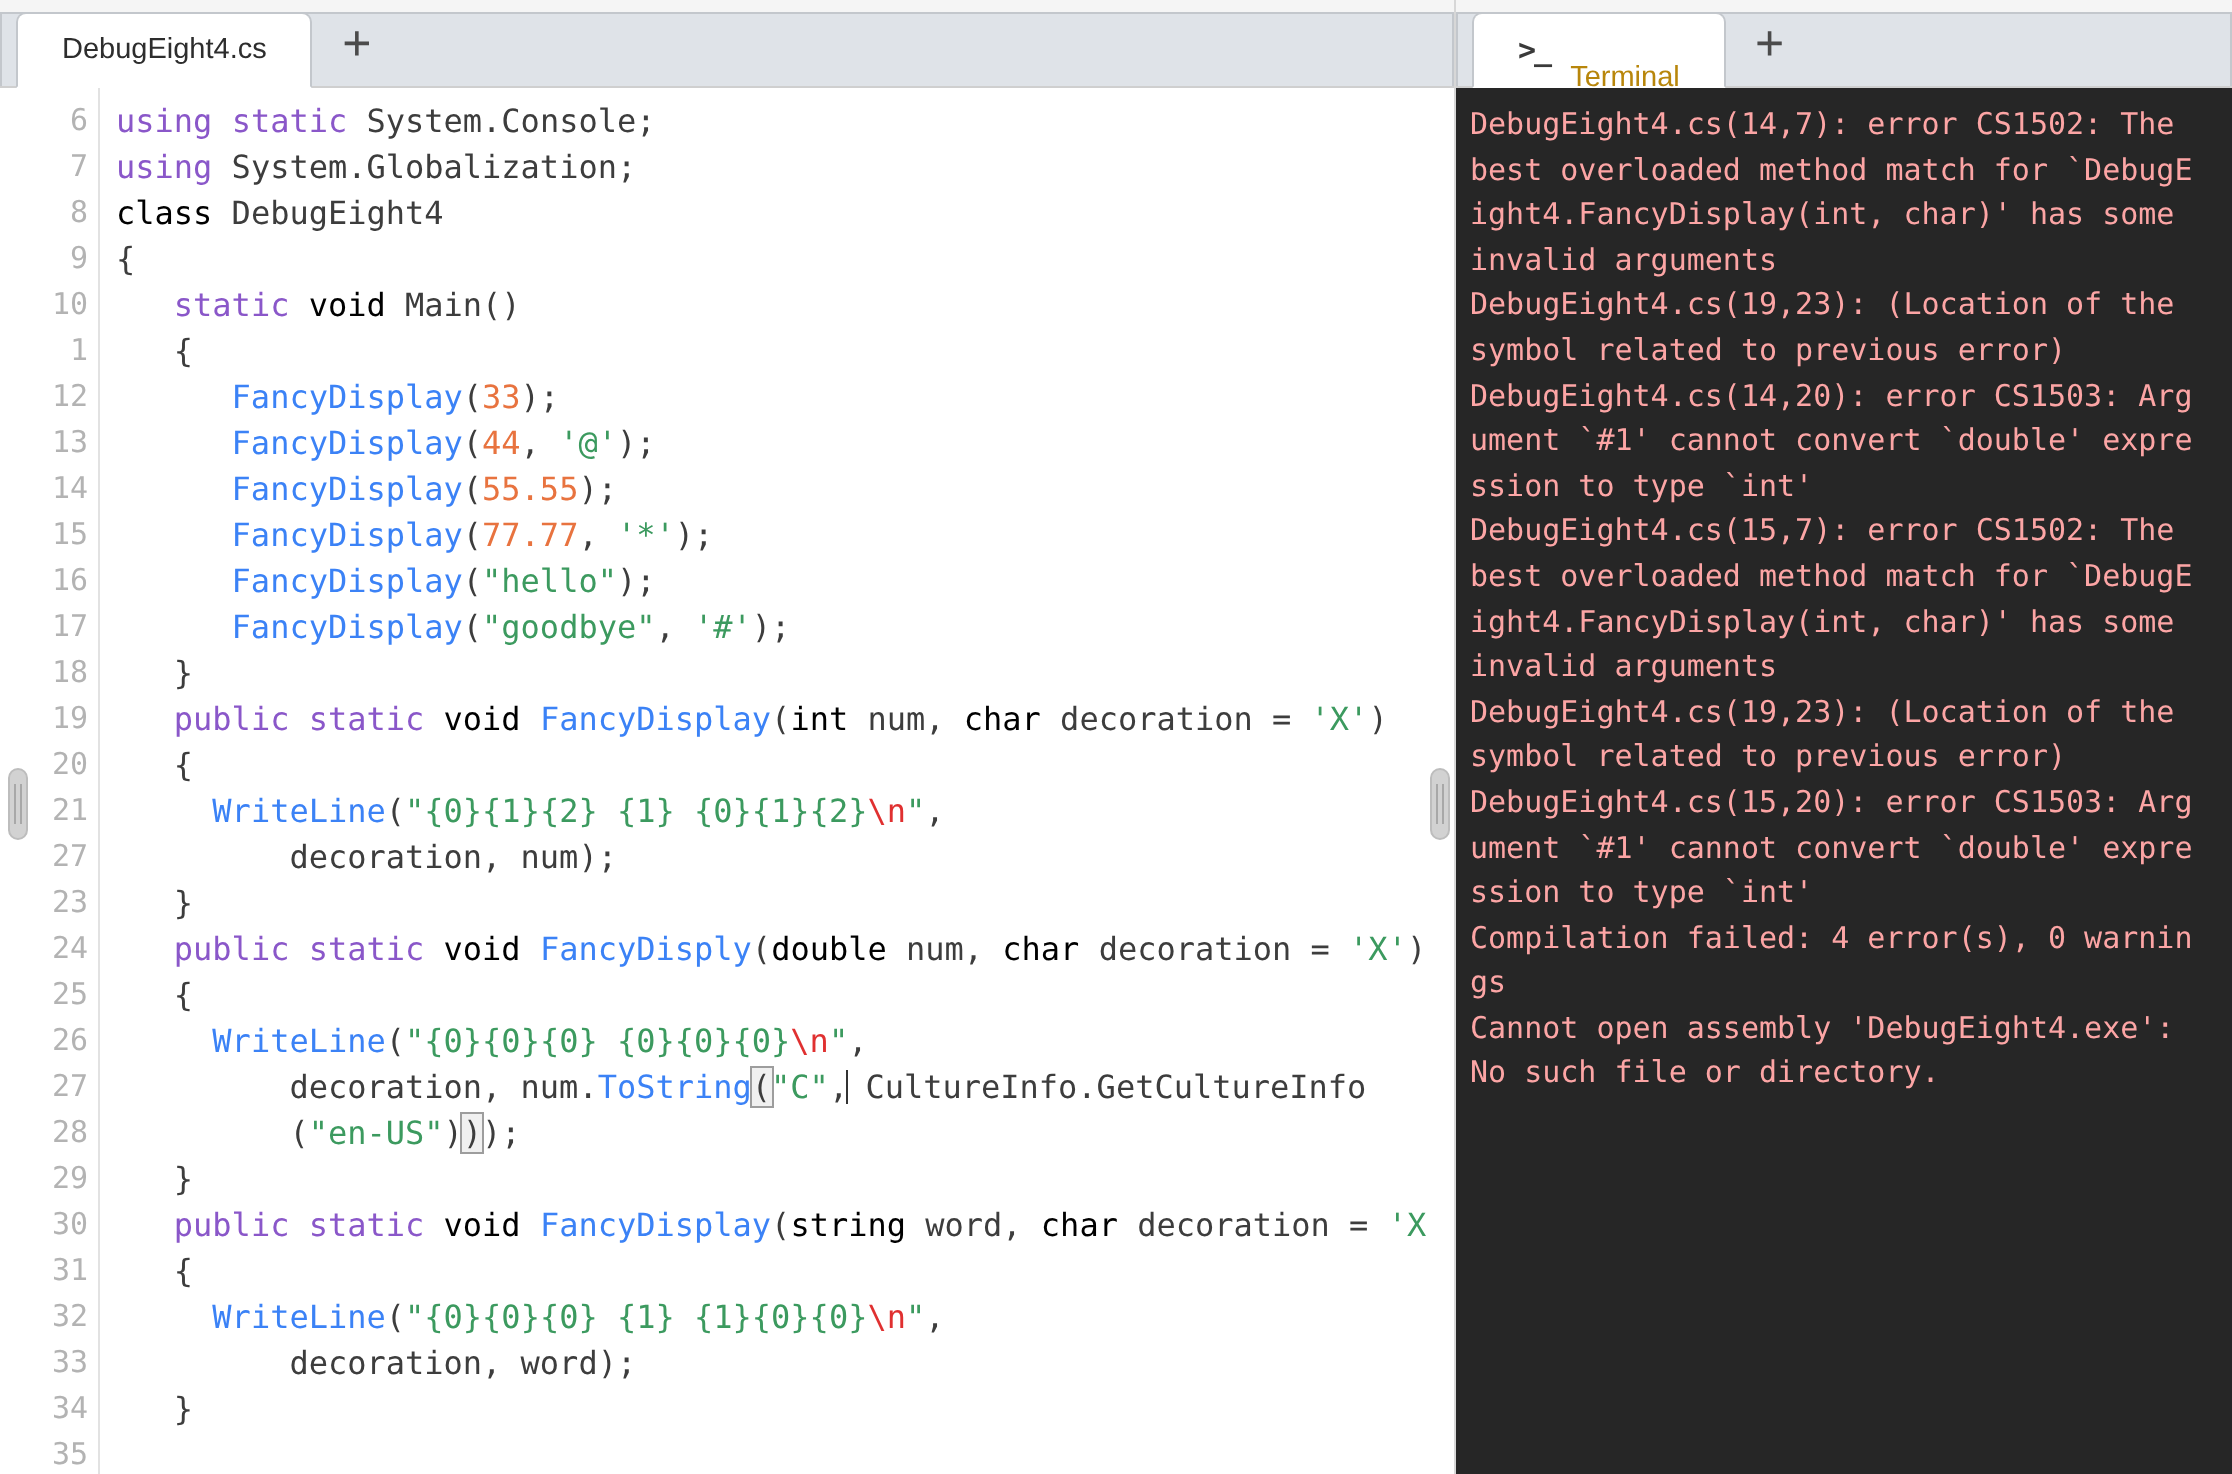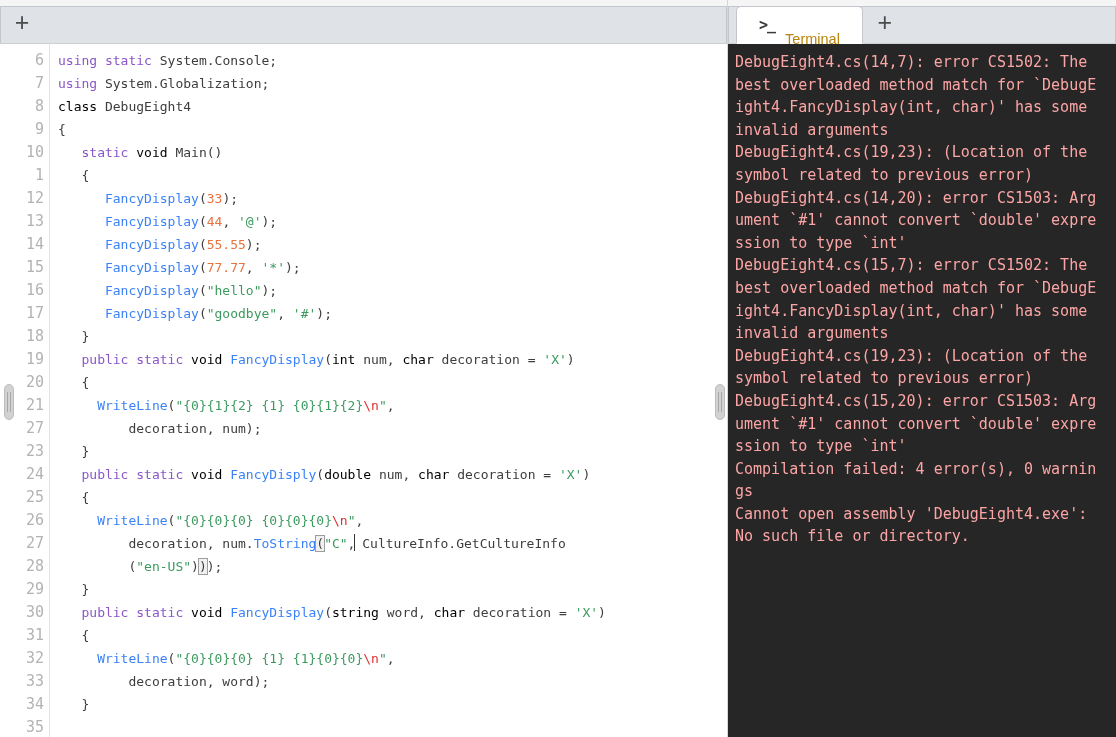--- a/index.html
+++ b/index.html
@@ -144,21 +144,21 @@
     border-right: 1px solid #e2e2e2;
     user-select: none;
   }
   .linenos div { padding-right: 5px; height: 23px; }
 
   .code-area {
     position: relative;
     flex: 1;
     padding-top: 5px;
     padding-left: 8px;
-    font-size: 13px;
+    font-size: 16px;
     line-height: 23px;
     white-space: pre;
     overflow: hidden;
     color: #3d3d3d;
   }
   .code-area .cl { height: 23px; }
 
   
   .k-mod  { color: #8a57c9; }  
   .k-type { color: #000000; }  
@@ -235,20 +235,23 @@
 </style>
 </head>
 <body>
 
 <div id="app">
 
   <div class="editor-pane">
 
     <div class="tabstrip">
       <div class="strip-bg"></div>
+      <div class="tab">
+        <span class="tab-label">DebugEight4.cs</span>
+      </div>
       <div class="newtab">
         <span>+</span>
       </div>
     </div>
 
     <div class="code-body">
       <div class="gutter-scroll">
         <div class="thumb"></div>
       </div>
       <div class="linenos" id="linenos">

